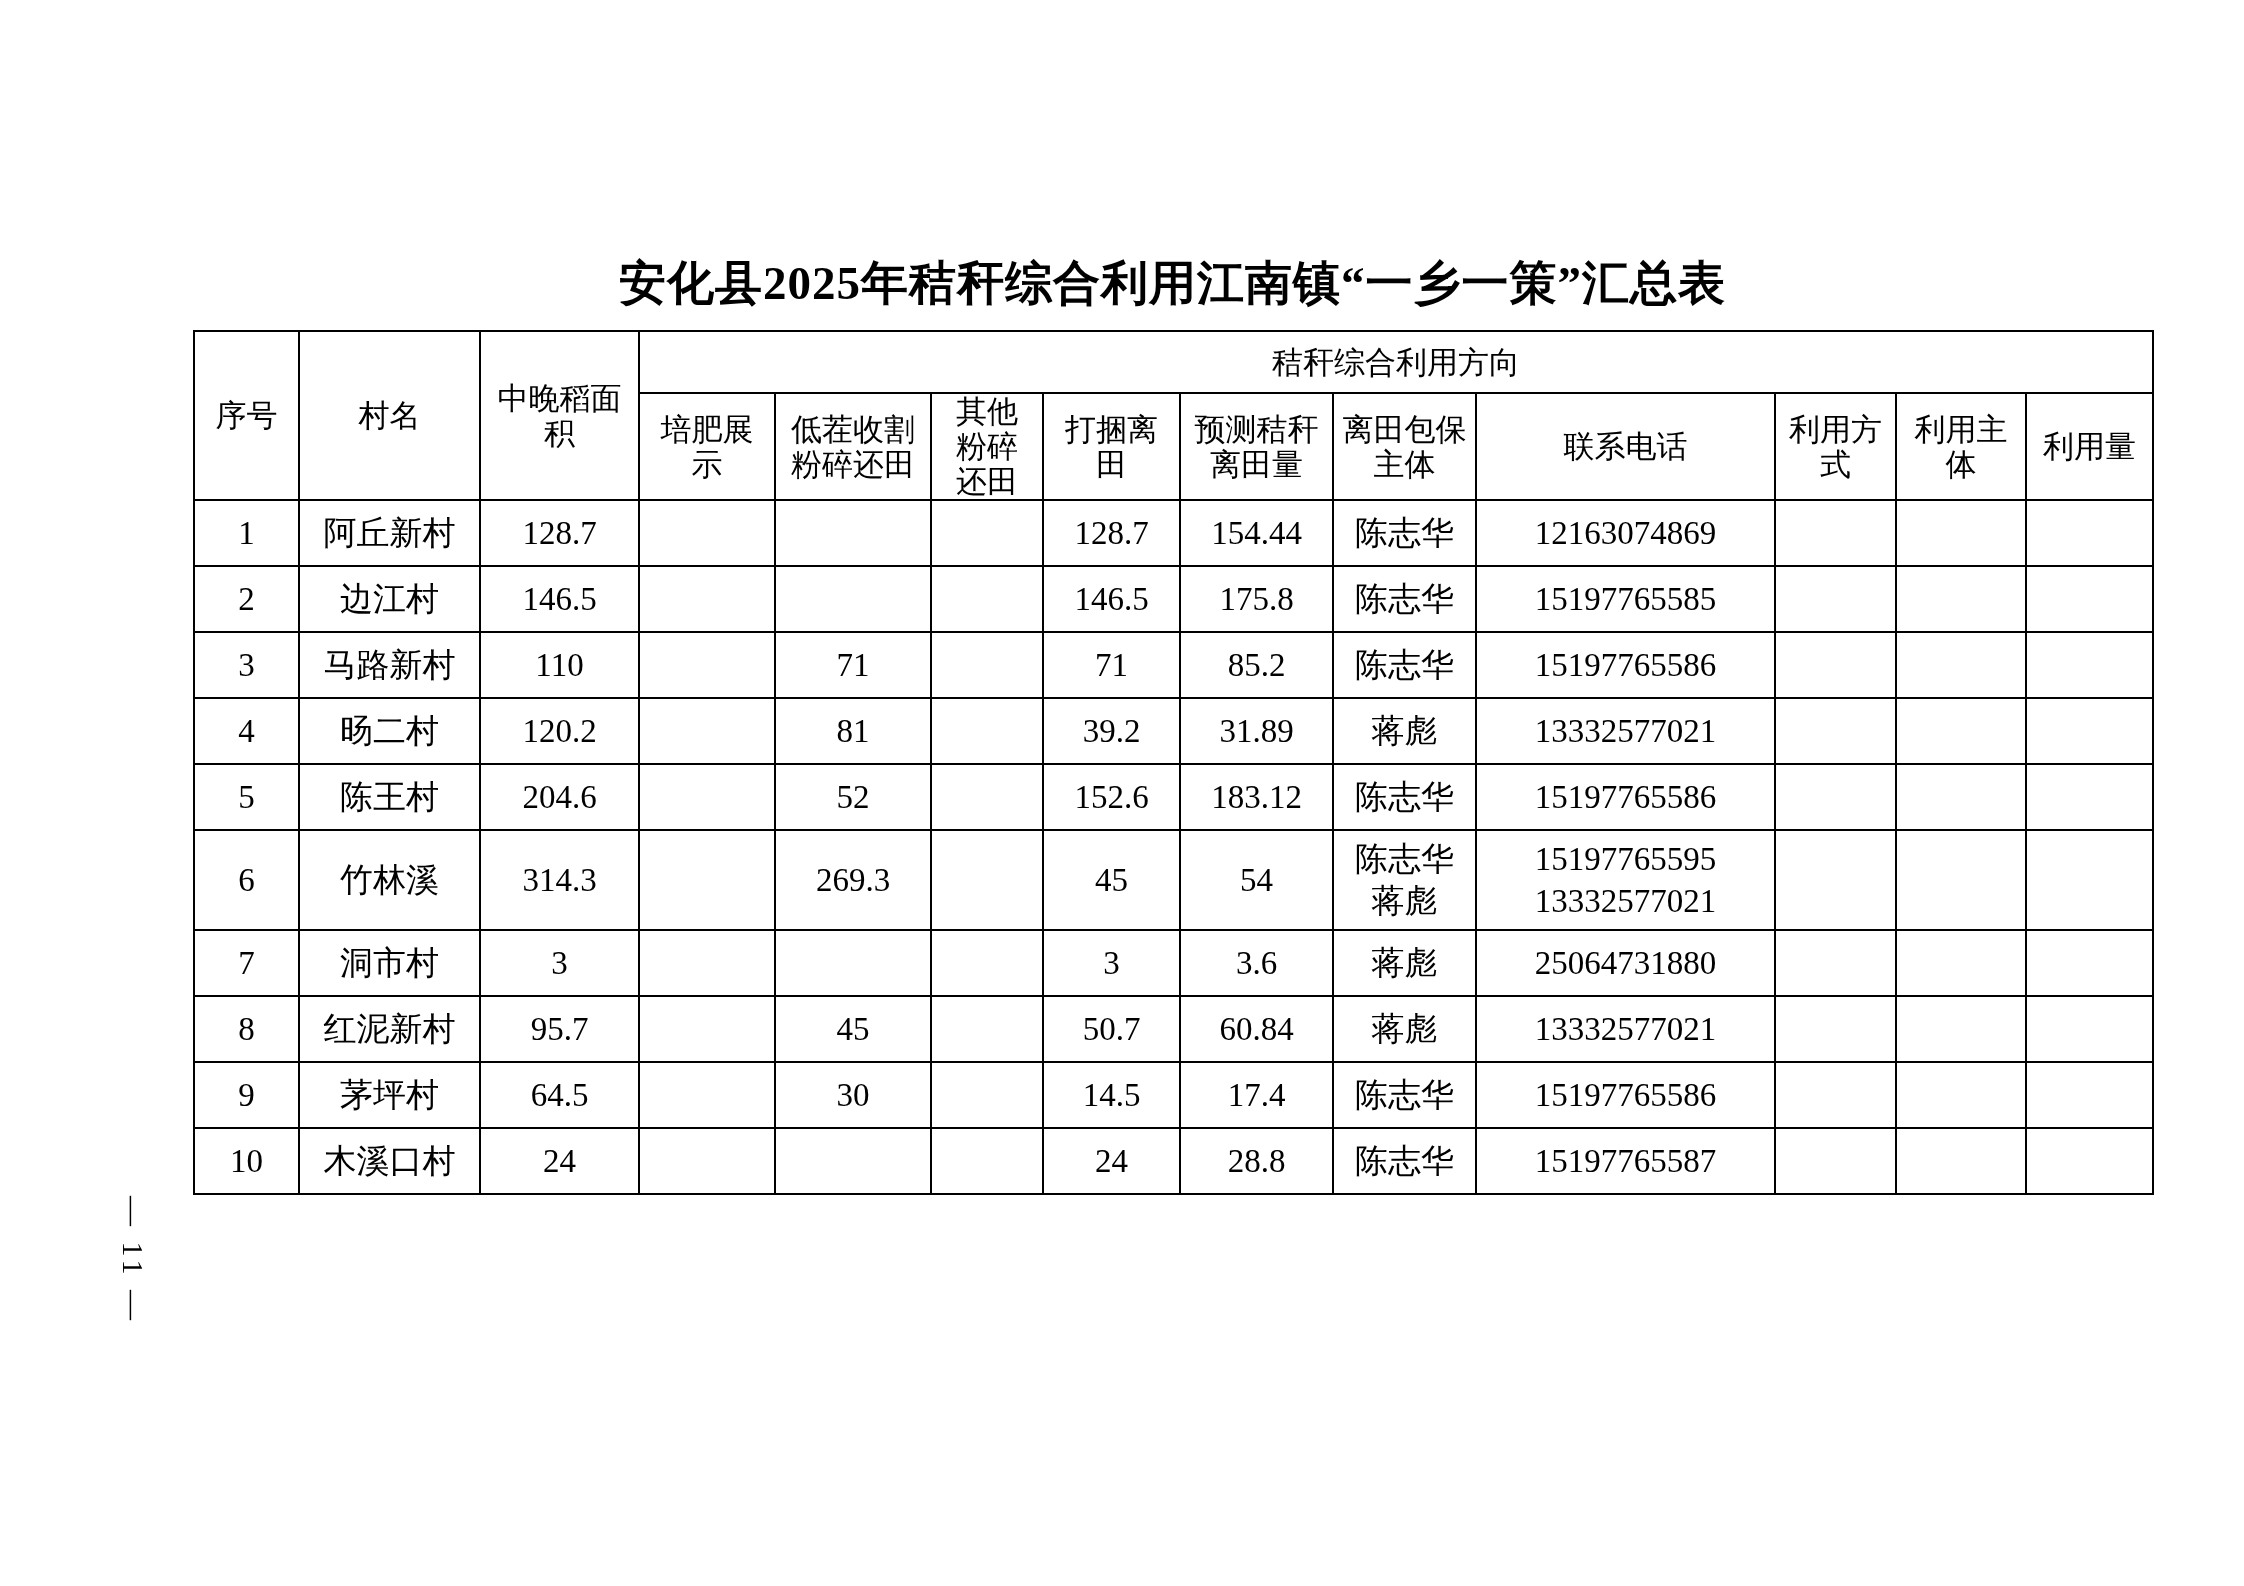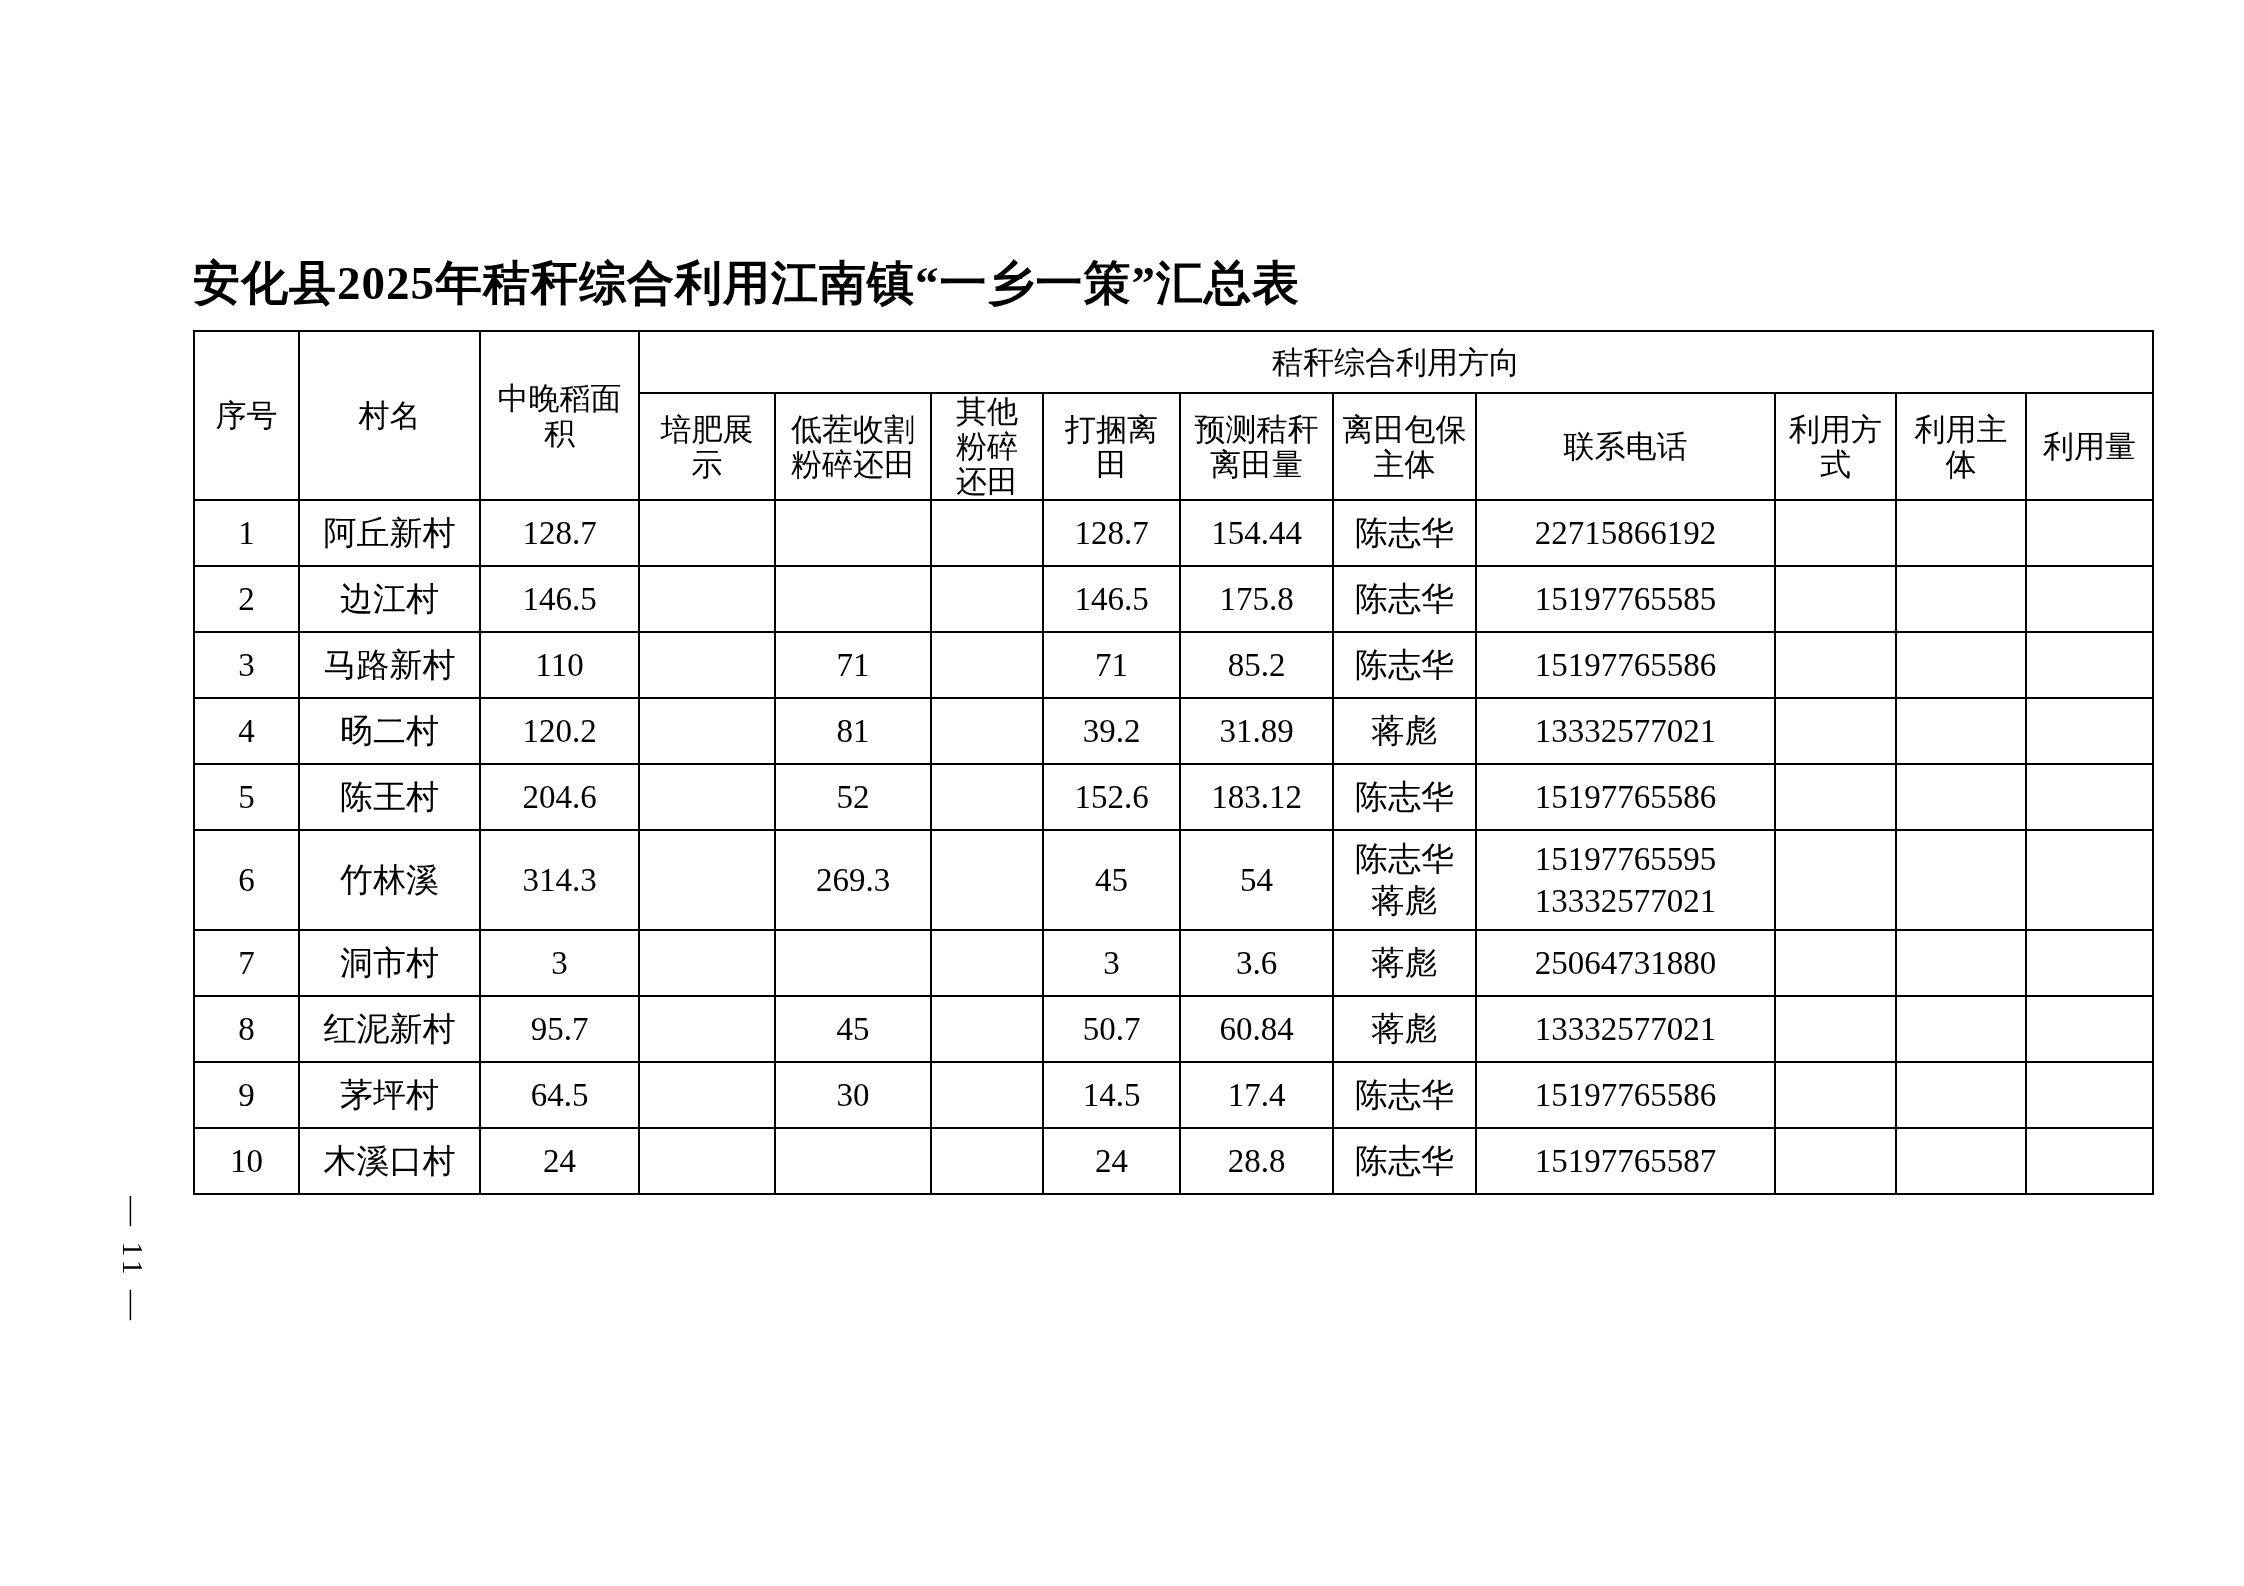--- a/index.html
+++ b/index.html
@@ -24,21 +24,21 @@
   .attachment-label {
     font-size: 38px;
     line-height: 50px;
     text-align: left;
   }
   .doc-title {
     margin-top: 14px;
     font-size: 47px;
     line-height: 62px;
     font-weight: bold;
-    text-align: left;
+    text-align: center;
     letter-spacing: 1px;
   }
   .meta-row {
     margin-top: 36px;
     display: flex;
     justify-content: space-between;
     align-items: flex-end;
     font-size: 30px;
     line-height: 40px;
   }
@@ -149,21 +149,21 @@
         <tr class="data-row">
           <td>1</td>
           <td>阿丘新村</td>
           <td>128.7</td>
           <td></td>
           <td></td>
           <td></td>
           <td>128.7</td>
           <td>154.44</td>
           <td>陈志华</td>
-          <td>22715866192</td>
+          <td>12163074869</td>
           <td></td>
           <td></td>
           <td></td>
         </tr>
 
         <tr class="data-row">
           <td>2</td>
           <td>边江村</td>
           <td>146.5</td>
           <td></td>

